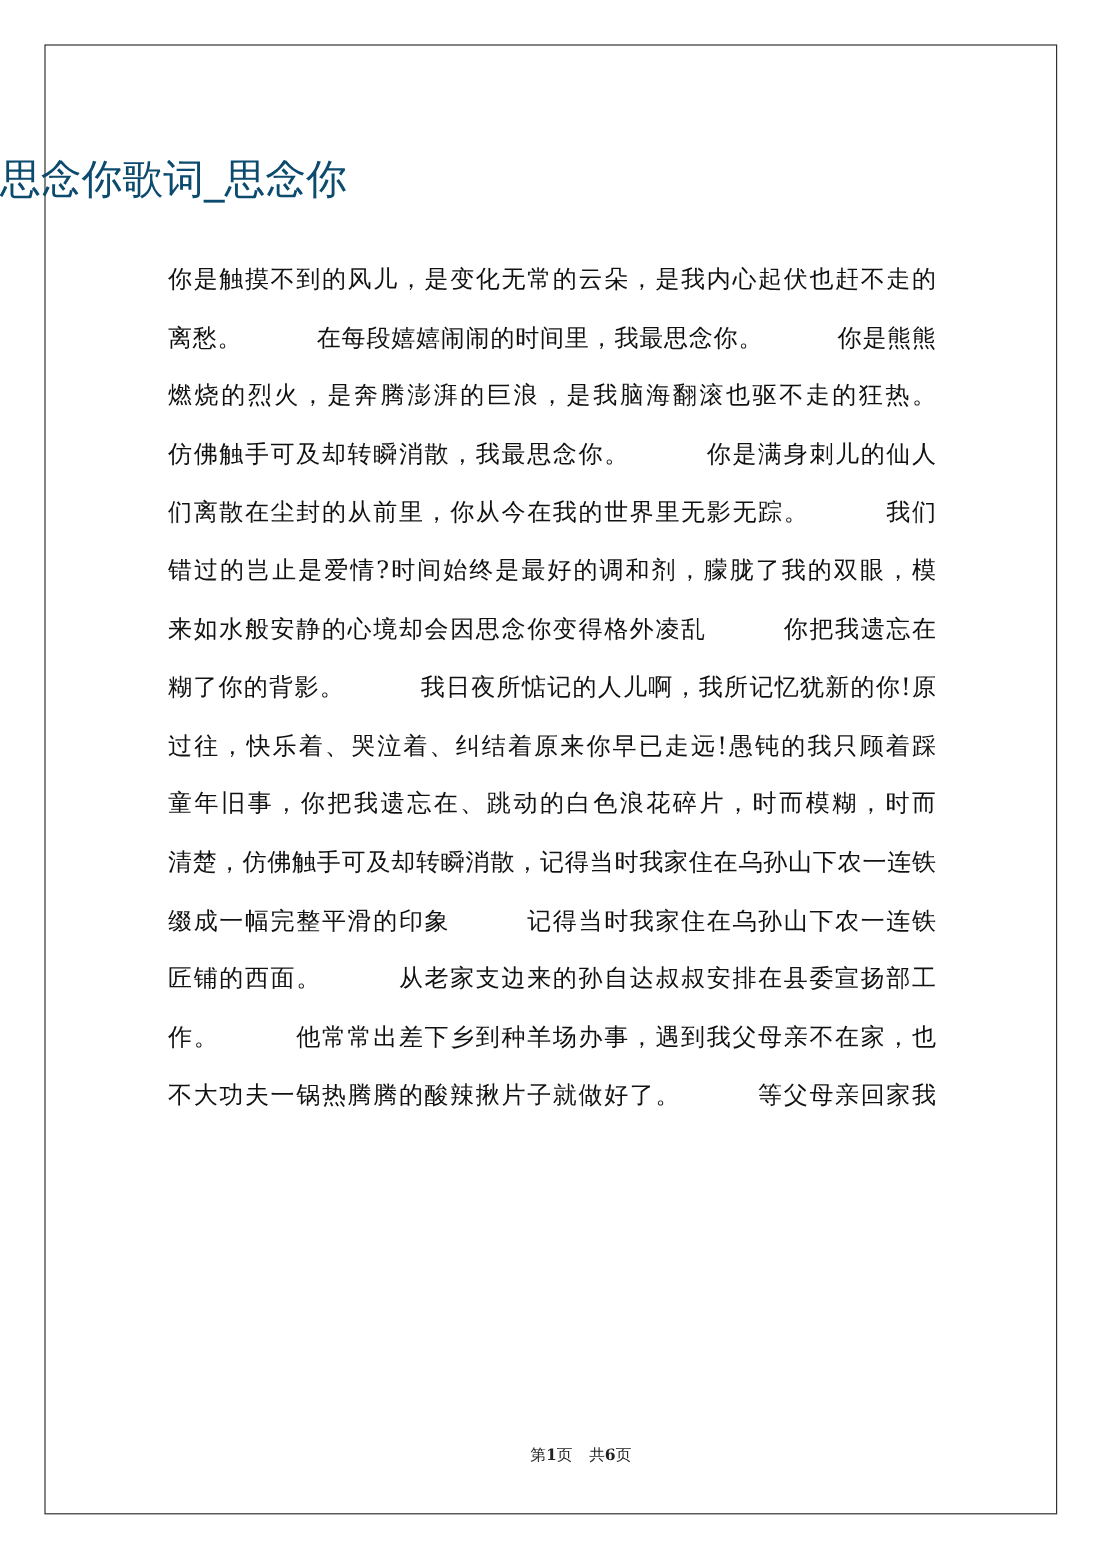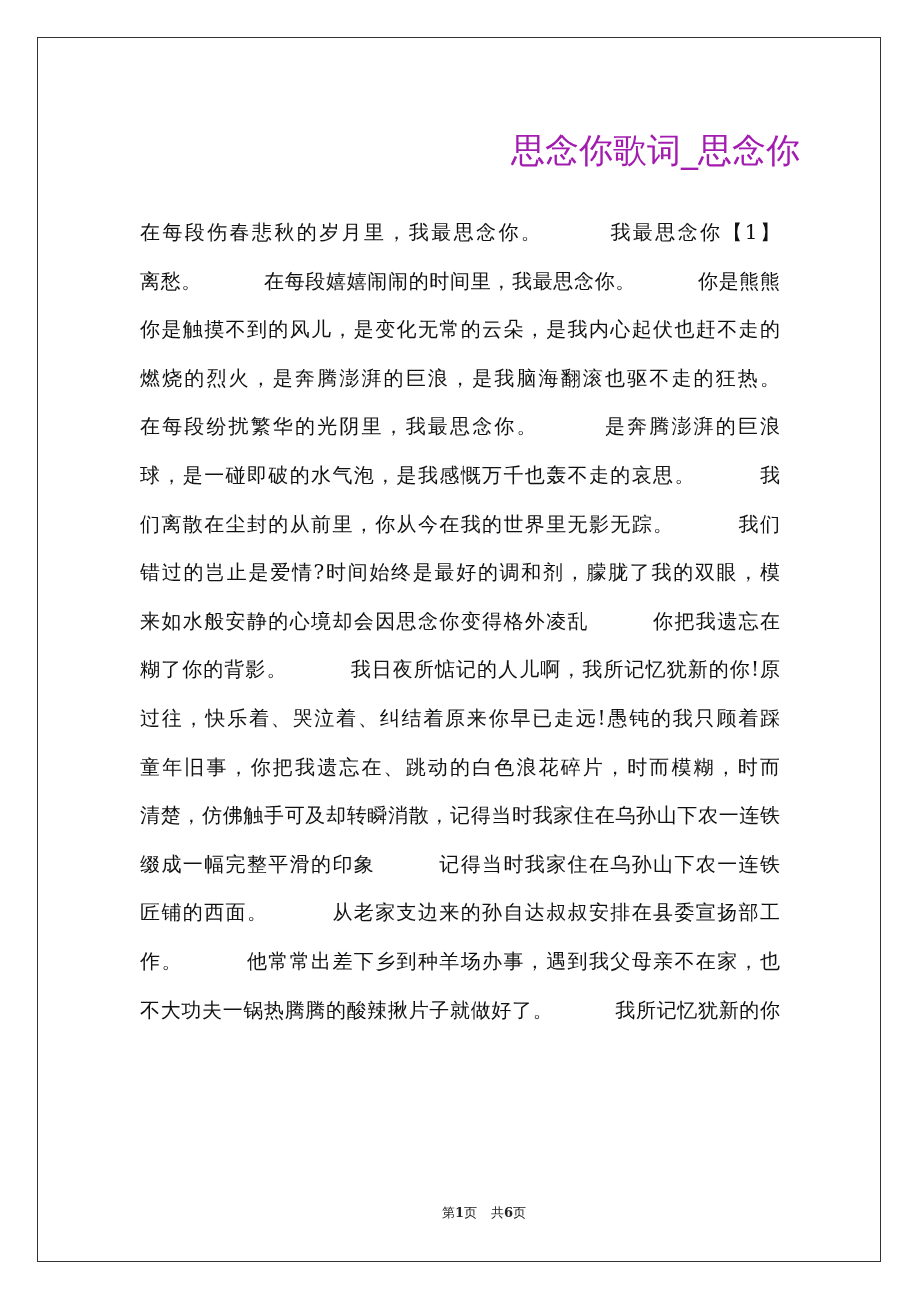--- a/index.html
+++ b/index.html
@@ -22,25 +22,25 @@
       width: 844px;
       height: 1225px;
       border: 1.5px solid #333333;
       box-sizing: border-box;
     }
     .doc-title {
       position: absolute;
       left: 0;
       top: 128px;
       width: 800px;
-      text-align: right;
+      text-align: left;
       font-family: "DejaVu Sans", "Liberation Sans", sans-serif;
       font-size: 34px;
       line-height: 44px;
-      color: #a21caf;
+      color: #0c4a6e;
       letter-spacing: 0px;
     }
     .body-text {
       position: absolute;
       left: 140px;
       top: 212px;
       width: 640px;
     }
     .line {
       height: 48.6px;
@@ -72,36 +72,30 @@
   </style>
 </head>
 <body>
 
 <div class="page-border"></div>
 
 <h1 class="doc-title" style="margin:0;font-weight:normal;">思念你歌词_思念你</h1>
 
 <div class="body-text">
   <div class="line">
-      <span class="line-text">在每段伤春悲秋的岁月里，我最思念你。　　　我最思念你【1】</span>
+      <span class="line-text">你是触摸不到的风儿，是变化无常的云朵，是我内心起伏也赶不走的</span>
     </div>
   <div class="line">
       <span class="line-text">离愁。　　　在每段嬉嬉闹闹的时间里，我最思念你。　　　你是熊熊</span>
     </div>
   <div class="line">
-      <span class="line-text">你是触摸不到的风儿，是变化无常的云朵，是我内心起伏也赶不走的</span>
-    </div>
-  <div class="line">
       <span class="line-text">燃烧的烈火，是奔腾澎湃的巨浪，是我脑海翻滚也驱不走的狂热。</span>
     </div>
   <div class="line">
-      <span class="line-text">在每段纷扰繁华的光阴里，我最思念你。　　　是奔腾澎湃的巨浪</span>
-    </div>
-  <div class="line">
-      <span class="line-text">球，是一碰即破的水气泡，是我感慨万千也轰不走的哀思。　　　我</span>
+      <span class="line-text">仿佛触手可及却转瞬消散，我最思念你。　　　你是满身刺儿的仙人</span>
     </div>
   <div class="line">
       <span class="line-text">们离散在尘封的从前里，你从今在我的世界里无影无踪。　　　我们</span>
     </div>
   <div class="line">
       <span class="line-text">错过的岂止是爱情?时间始终是最好的调和剂，朦胧了我的双眼，模</span>
     </div>
   <div class="line">
       <span class="line-text">来如水般安静的心境却会因思念你变得格外凌乱　　　你把我遗忘在</span>
     </div>
@@ -120,19 +114,19 @@
   <div class="line">
       <span class="line-text">缀成一幅完整平滑的印象　　　记得当时我家住在乌孙山下农一连铁</span>
     </div>
   <div class="line">
       <span class="line-text">匠铺的西面。　　　从老家支边来的孙自达叔叔安排在县委宣扬部工</span>
     </div>
   <div class="line">
       <span class="line-text">作。　　　他常常出差下乡到种羊场办事，遇到我父母亲不在家，也</span>
     </div>
   <div class="line">
-      <span class="line-text">不大功夫一锅热腾腾的酸辣揪片子就做好了。　　　我所记忆犹新的你</span>
+      <span class="line-text">不大功夫一锅热腾腾的酸辣揪片子就做好了。　　　等父母亲回家我</span>
     </div>
 </div>
 
 <div class="footer">
   <span>第</span><span style="font-weight:bold;">1</span><span>页</span><span class="gap"></span><span>共</span><span style="font-weight:bold;">6</span><span>页</span>
 </div>
 
 </body></html>

